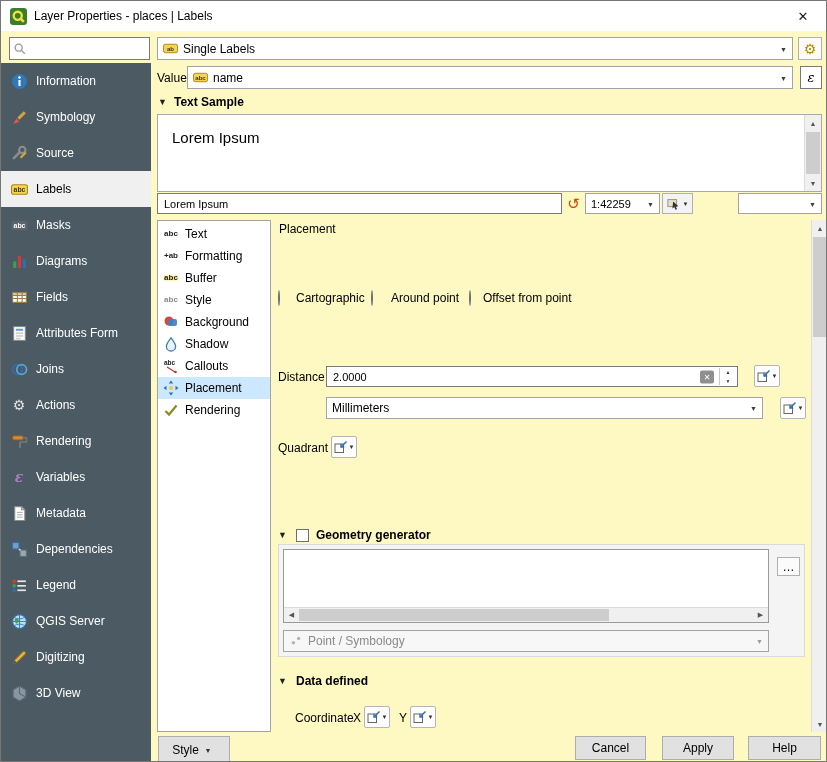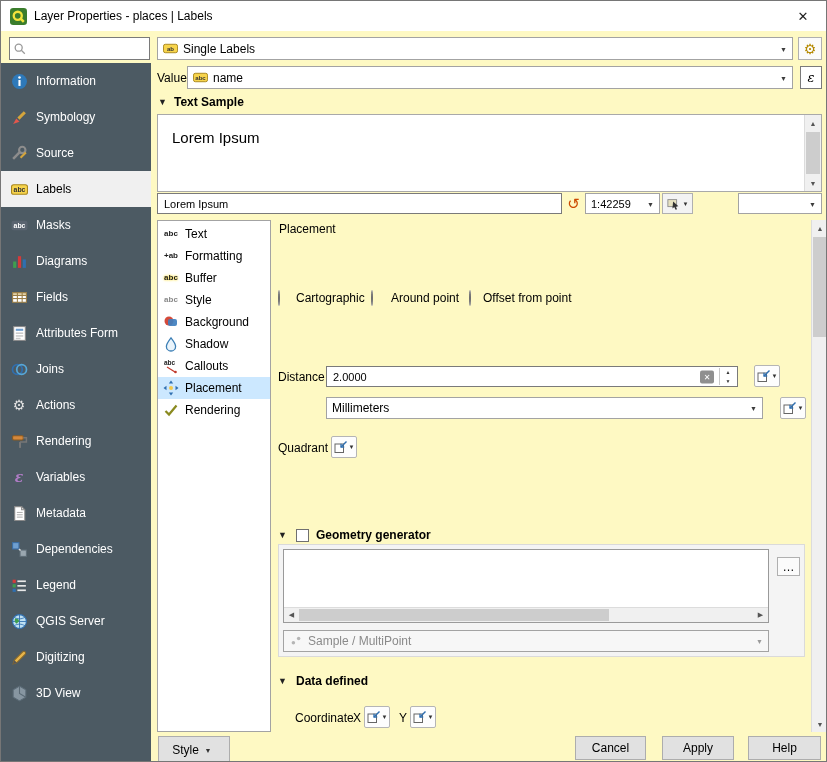--- a/index.html
+++ b/index.html
@@ -506,21 +506,21 @@
   <div class="abs icon-btn" style="left:776px;top:556px;width:23px;height:19px;">
     <span>…</span>
   </div>
   <div class="abs combo disabled-combo" style="left:282px;top:629px;width:486px;height:22px;">
     <span style="display:flex;">
         <svg width="14" height="14" viewBox="0 0 16 16">
           <circle cx="5" cy="10" r="2" fill="#b5b5b5"></circle>
           <circle cx="11" cy="5" r="2" fill="#b5b5b5"></circle>
         </svg>
       </span>
-    <span>Sample / MultiPoint</span>
+    <span>Point / Symbology</span>
     <span class="c-arrow" style="color:#9a9a9a;">▼</span>
   </div>
 
   
   <span class="abs section-arrow" style="left:277px;top:675px;">▼</span>
   <span class="abs section-title" style="left:295px;top:673px;">Data defined</span>
 
   <span class="abs" style="left:294px;top:710px;text-align:right;">Coordinate</span>
   <span class="abs" style="left:352px;top:710px;">X</span>
   <div class="abs dd-btn" style="left:363px;top:705px;">

